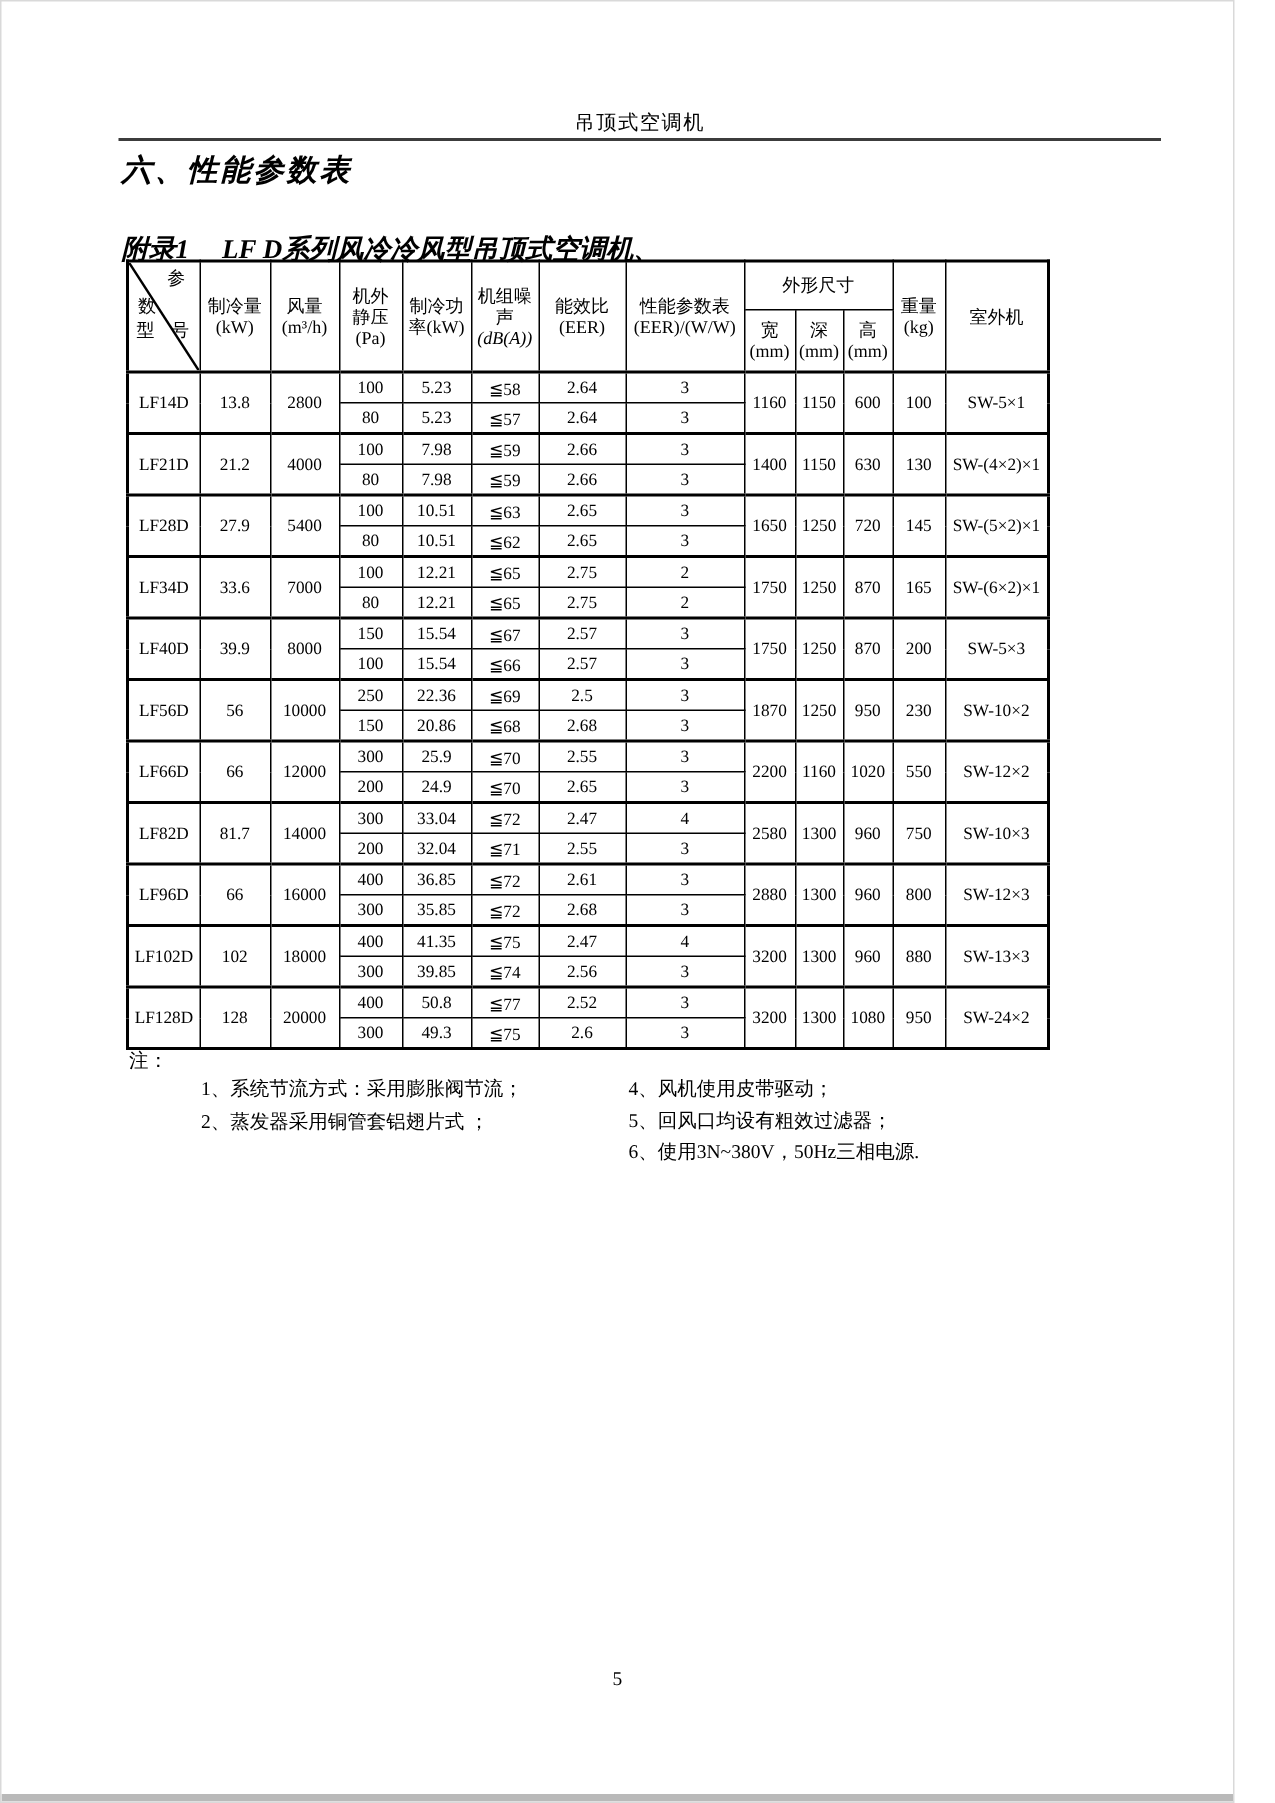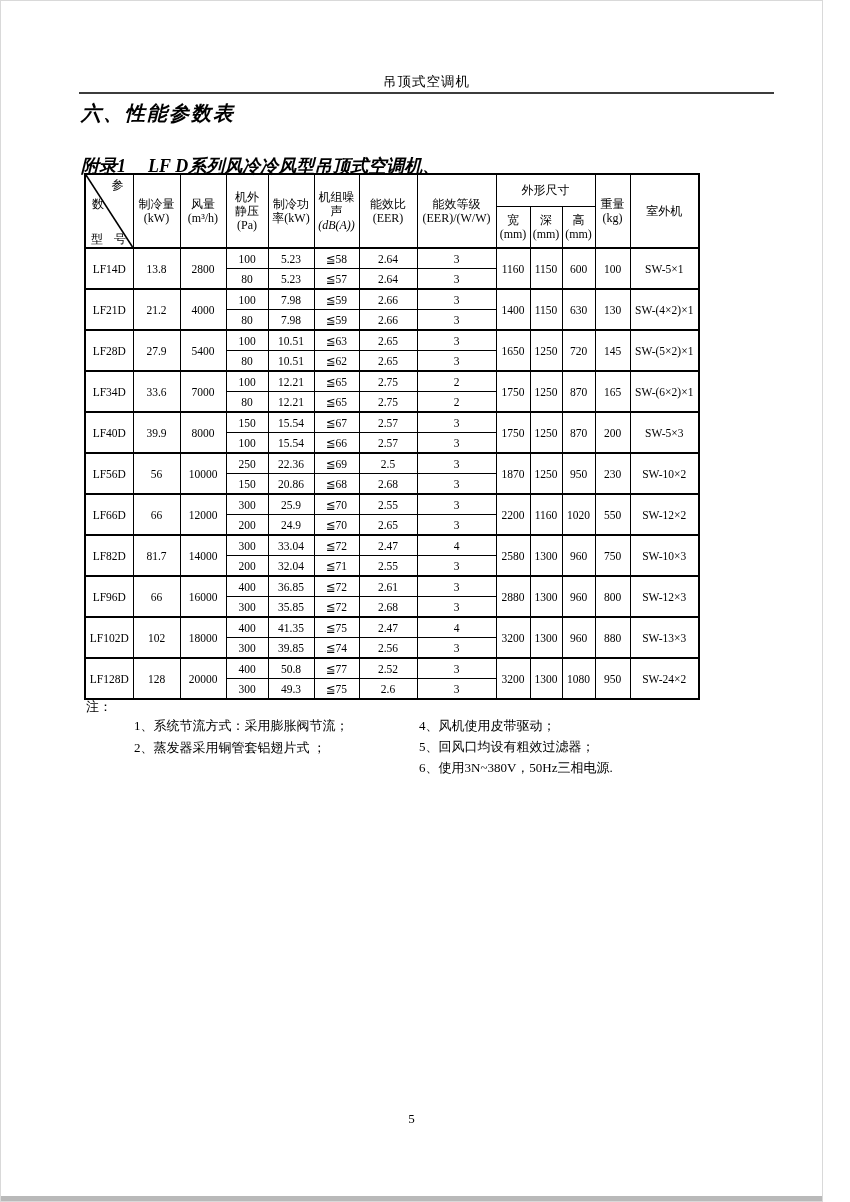--- a/index.html
+++ b/index.html
@@ -43,21 +43,21 @@
   thead td { font-size:12px; line-height:1.18; white-space:pre-line; }
   thead tr.h1 { height:32px; }
   thead tr.h2 { height:42px; }
   thead .unit-small { font-size:12px; line-height:1.1;font-style:italic; }
   tbody td { font-size:11.5px; height:19px; }
   tbody tr.grp td { border-top:2px solid #000; }
   td.corner { position:relative; }
   td.corner svg.diag { position:absolute; left:0; top:0; width:100%; height:100%; display:block; }
   .c-p1 { position:absolute; top:3px; right:9px; font-size:12px; }
   .c-p2 { position:absolute; top:22px; left:6px; font-size:12px; }
-  .c-model { position:absolute; bottom:1px; left:5px; font-size:12px; letter-spacing:4px; white-space:nowrap;text-align:center; }
+  .c-model { position:absolute; bottom:20px; left:5px; font-size:12px; letter-spacing:4px; white-space:nowrap;text-align:center; }
   .notes-label { position:absolute; top:697px; left:85px; font-size:13px; }
   .notes-left { position:absolute; top:714px; left:85px; line-height:22px; font-size:13px;margin-left:48px; }
   .notes-right { position:absolute; top:714px; left:418px; line-height:21px; font-size:13px; }
   .page-number {
     position:absolute; top:1110px; left:0; width:100%;
     text-align:center; font-size:13px;
   }
 </style>
 </head>
 <body>
@@ -105,21 +105,21 @@
 (m³/h)</td>
         <td rowspan="2">机外
 静压
 (Pa)</td>
         <td rowspan="2">制冷功
 率(kW)</td>
         <td rowspan="2"><div>机组噪
 声</div><div class="unit-small">(dB(A))</div></td>
         <td rowspan="2">能效比
 (EER)</td>
-        <td rowspan="2">能效等级
+        <td rowspan="2">性能参数表
 (EER)/(W/W)</td>
         <td colspan="3">外形尺寸</td>
         <td rowspan="2">重量
 (kg)</td>
         <td rowspan="2">室外机</td>
       </tr>
       <tr class="h2">
         <td>宽
 (mm)</td>
         <td>深

